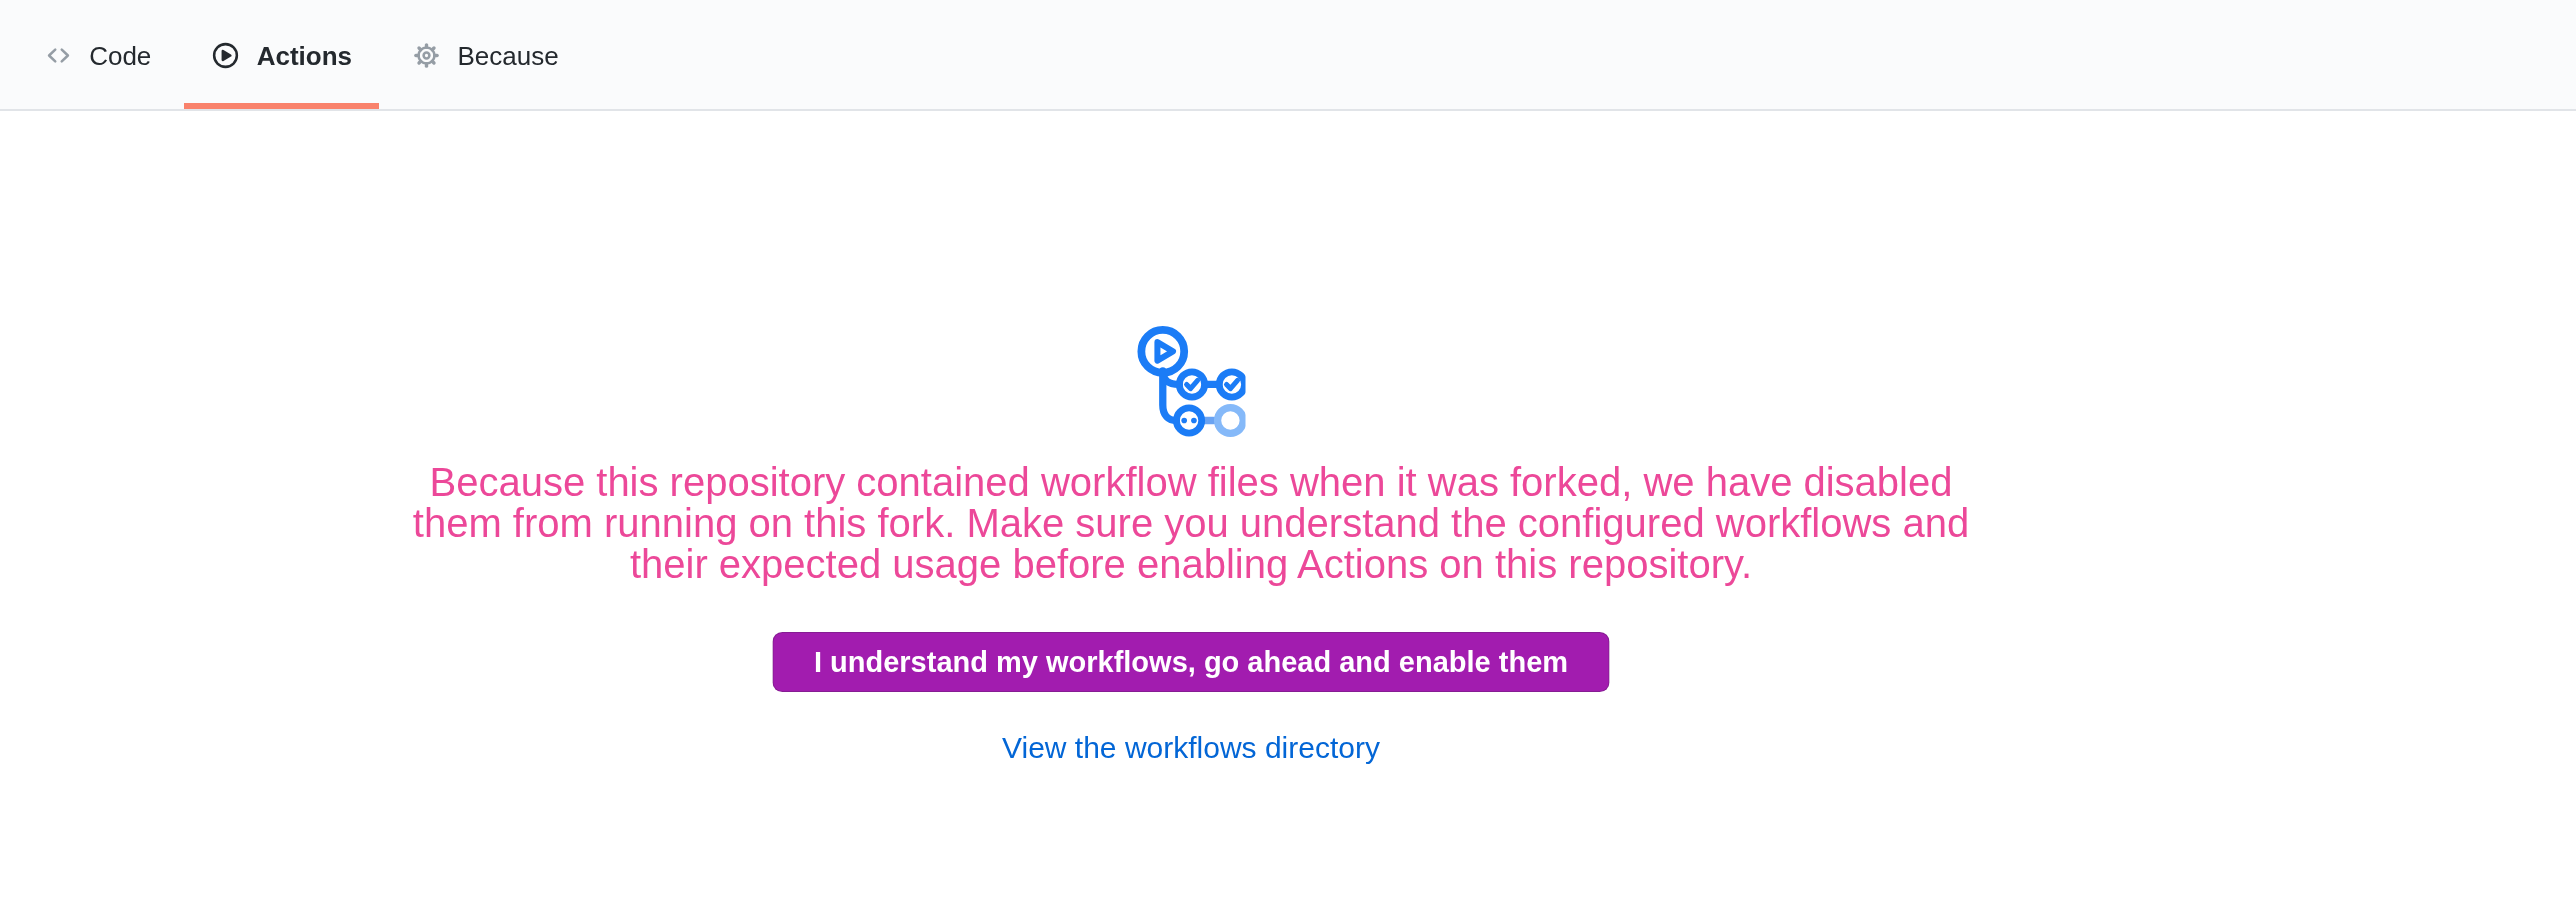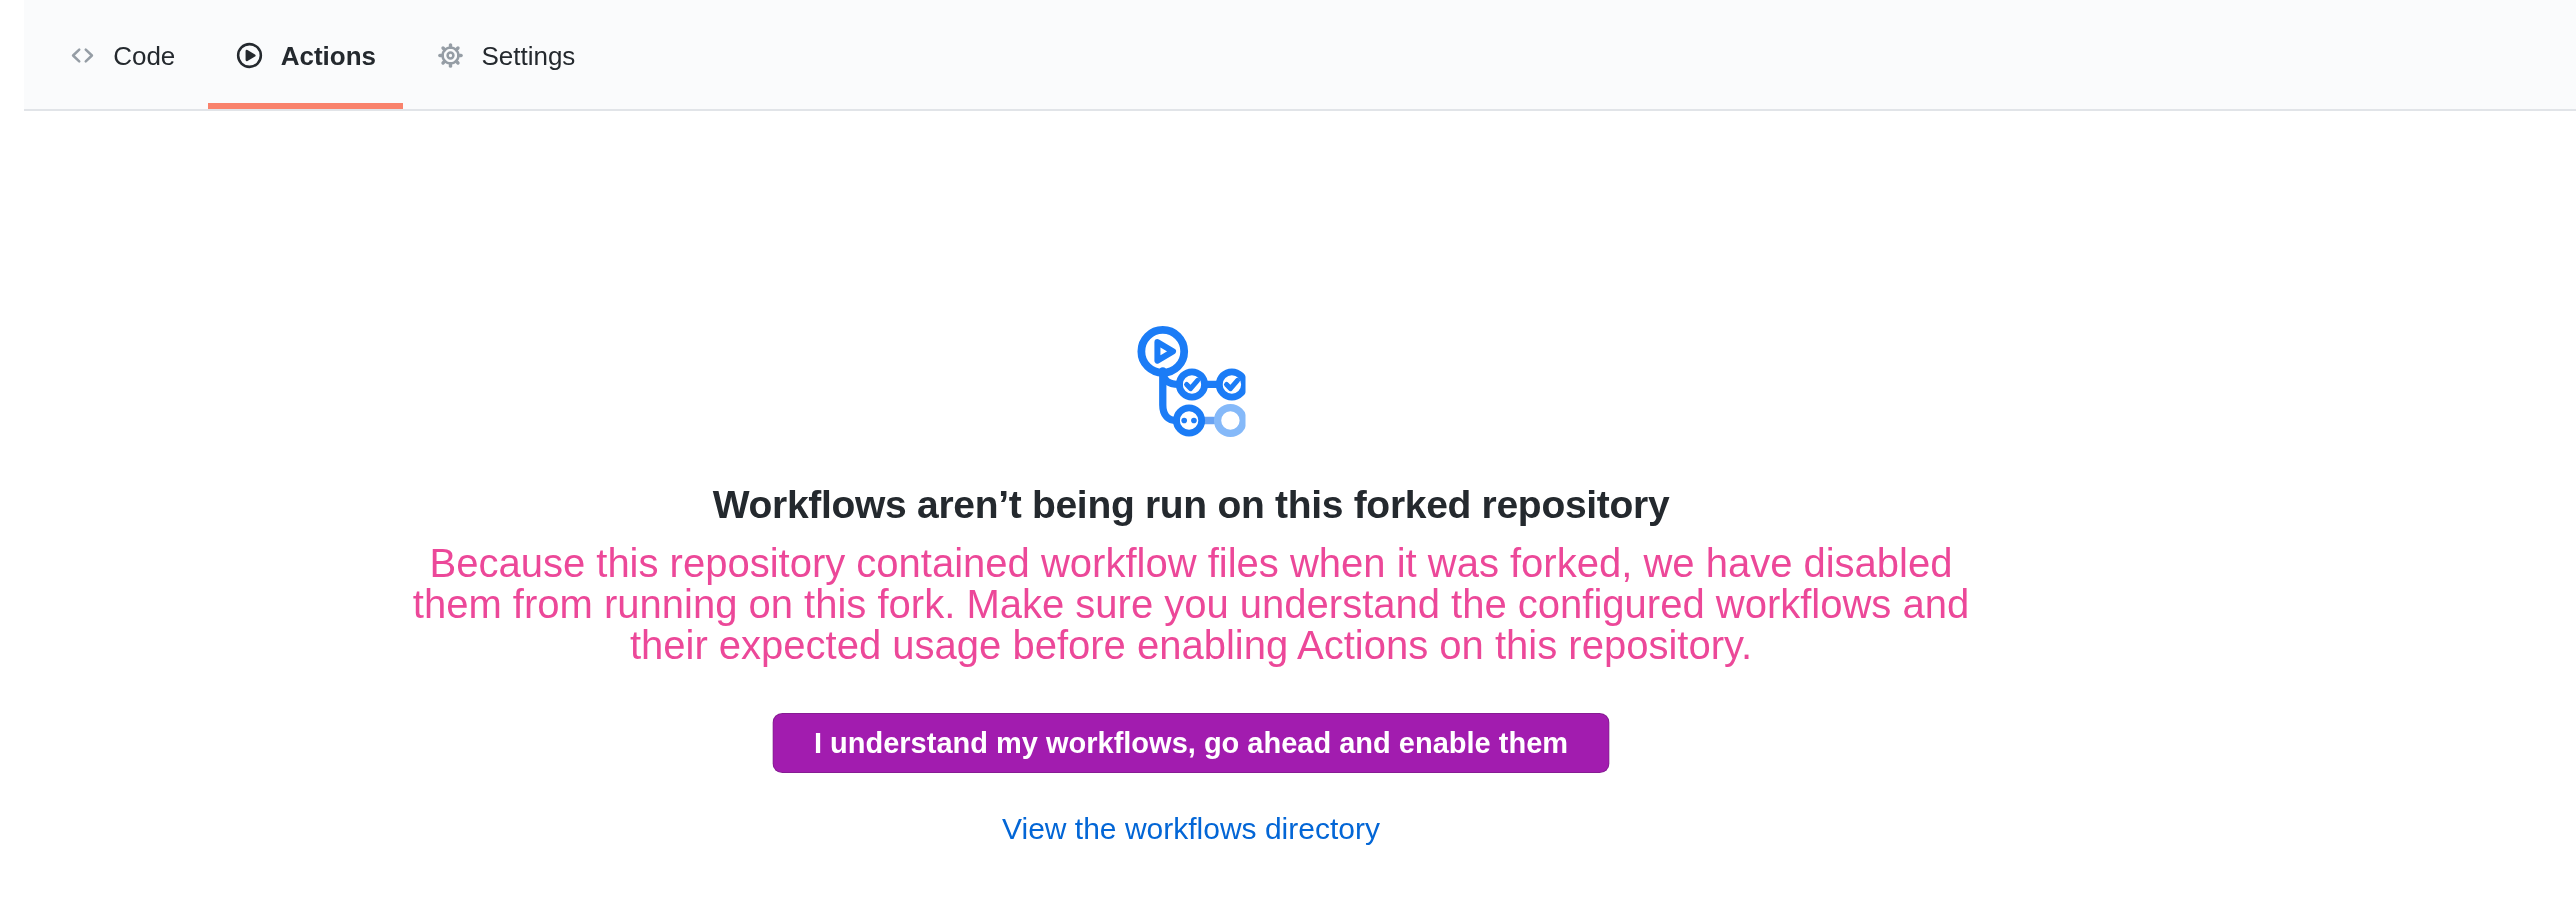--- a/index.html
+++ b/index.html
@@ -3,21 +3,21 @@
 <meta charset="utf-8">
 <style>
   * { box-sizing: border-box; }
   html, body { margin: 0; padding: 0; }
   body {
     width: 2576px; height: 923px; overflow: hidden;
     background: #ffffff;
     font-family: "Liberation Sans", sans-serif;
     color: #24292e;
   }
-  .screen { position: relative; width: 2576px; height: 699px; padding-left: 24px; }
+  .screen { position: relative; width: 2576px; height: 699px; }
 
   
   .repo-nav {
     height: 111px;
     background: #fafbfc;
     border-bottom: 2px solid #e1e4e8;
     display: flex;
     align-items: stretch;
     padding-left: 13.7px;
   }
@@ -127,21 +127,21 @@
               <path d="M12 18.8 V20.8"></path>
             <path d="M3.2 12 H5.2"></path>
               <path d="M18.8 12 H20.8"></path>
             <path d="M5.8 5.8 L7.2 7.2"></path>
               <path d="M16.8 16.8 L18.2 18.2"></path>
             <path d="M18.2 5.8 L16.8 7.2"></path>
               <path d="M7.2 16.8 L5.8 18.2"></path>
           </g>
         </svg>
       </span>
-      <span>Settings</span>
+      <span>Because</span>
     </div>
 
   </nav>
 
   <section class="blankslate">
 
     <span class="bs-icon">
       <svg width="109" height="117" viewBox="0 0 112 120" fill="none">
 
         <g stroke="#1b7cf6" stroke-width="7.5" stroke-linecap="round">
@@ -160,21 +160,20 @@
         <path d="M92.5 61 L96.5 65.2 L103.8 56.8" stroke="#1b7cf6" stroke-width="5.2" stroke-linecap="round" stroke-linejoin="round"></path>
 
         <circle cx="54" cy="98" r="13" stroke="#1b7cf6" stroke-width="7"></circle>
         <circle cx="49" cy="98" r="2.9" fill="#1b7cf6"></circle>
         <circle cx="59" cy="98" r="2.9" fill="#1b7cf6"></circle>
 
         <circle cx="96.5" cy="98" r="13.2" stroke="#85b9f9" stroke-width="7.5"></circle>
       </svg>
     </span>
 
-    <h1 class="bs-heading">Workflows aren’t being run on this forked repository</h1>
 
     <p class="bs-desc">Because this repository contained workflow files when it was forked, we have disabled them from running on this fork. Make sure you understand the configured workflows and their expected usage before enabling Actions on this repository.</p>
 
     <div>
       <button class="bs-btn">I understand my workflows, go ahead and enable them</button>
     </div>
 
     <a class="bs-link">View the workflows directory</a>
 
   </section>

